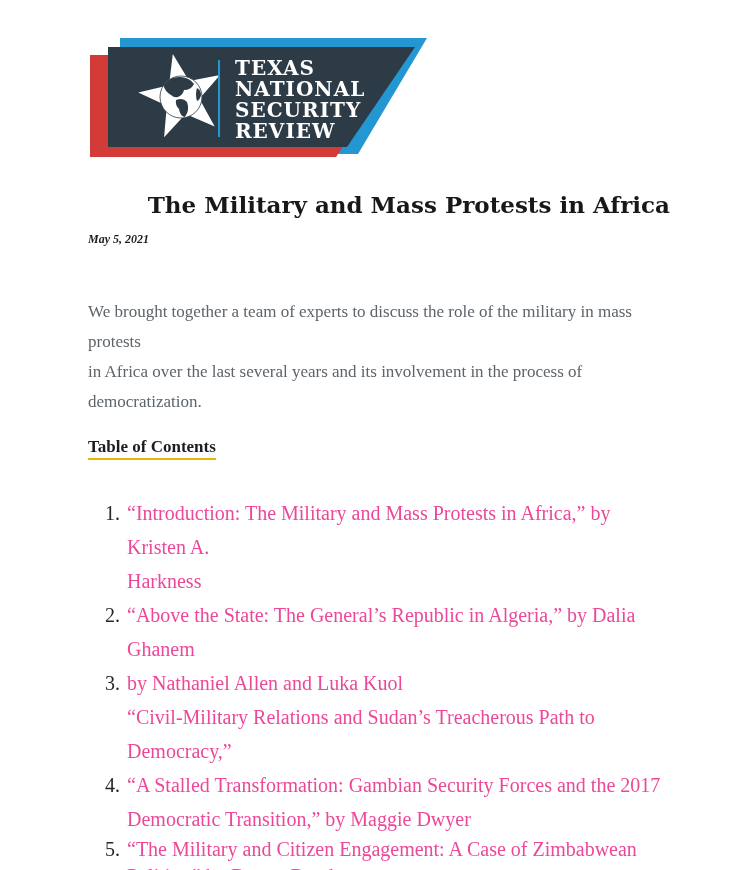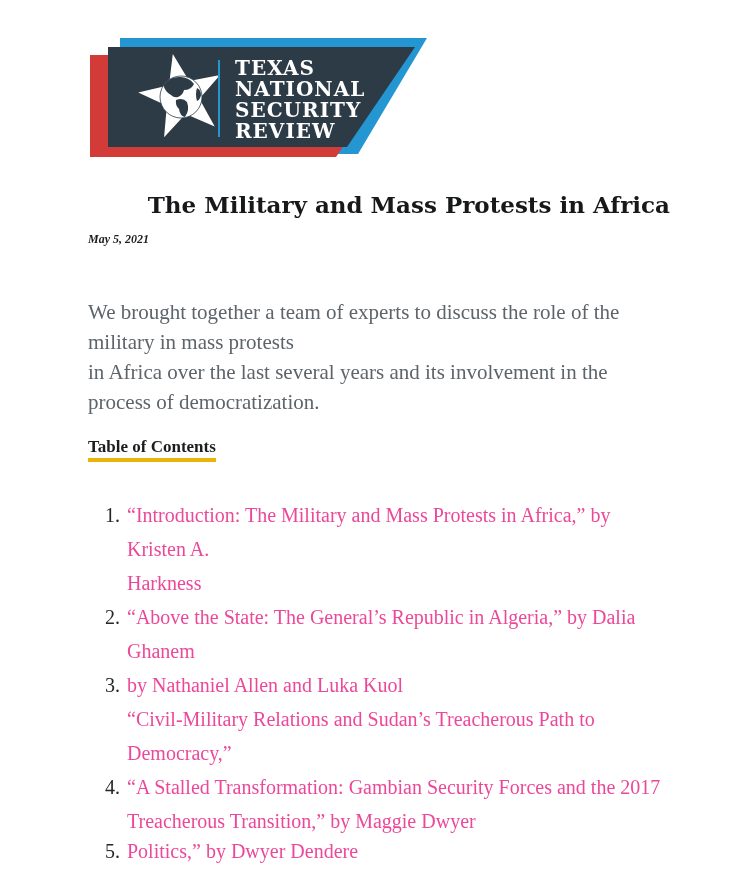--- a/index.html
+++ b/index.html
@@ -46,35 +46,35 @@
   .date {
     margin: 14px 0 0 0;
     font-style: italic;
     font-weight: bold;
     font-size: 12px;
     color: #1c1d1f;
   }
 
   .intro {
     margin: 50px 0 0 0;
-    font-size: 21px;
+    font-size: 17px;
     line-height: 30px;
     color: #5d646a;
   }
   .intro .line { display: block; }
 
   .toc-heading {
     margin: 20px 0 0 0;
     font-size: 17px;
     font-weight: bold;
     color: #1c1d1f;
   }
   .toc-heading .underlined {
     display: inline-block;
-    border-bottom: 4px solid #eab308;
+    border-bottom: 2px solid #eab308;
     padding-bottom: 1px;
   }
 
   ol.toc-list {
     margin: 36px 0 0 0;
     padding: 0 0 0 37px;
     font-size: 20px;
     line-height: 34px;
     color: #ec4899;
   }
@@ -148,21 +148,22 @@
         </li>
         <li>
           <span class="line">“Above the State: The General’s Republic in Algeria,” by Dalia Ghanem</span>
         </li>
         <li>
           <span class="line">by Nathaniel Allen and Luka Kuol</span>
           <span class="line">“Civil-Military Relations and Sudan’s Treacherous Path to Democracy,”</span>
         </li>
         <li>
           <span class="line">“A Stalled Transformation: Gambian Security Forces and the 2017</span>
-          <span class="line">Treacherous Transition,” by Maggie Dwyer</span>
+          <span class="line">Democratic Transition,” by Maggie Dwyer</span>
         </li>
         <li class="tight">
+          <span class="line">“The Military and Citizen Engagement: A Case of Zimbabwean</span>
           <span class="line">Politics,” by Dwyer Dendere</span>
         </li>
       </ol>
 
   </div>
 </div>
 
 </body></html>

